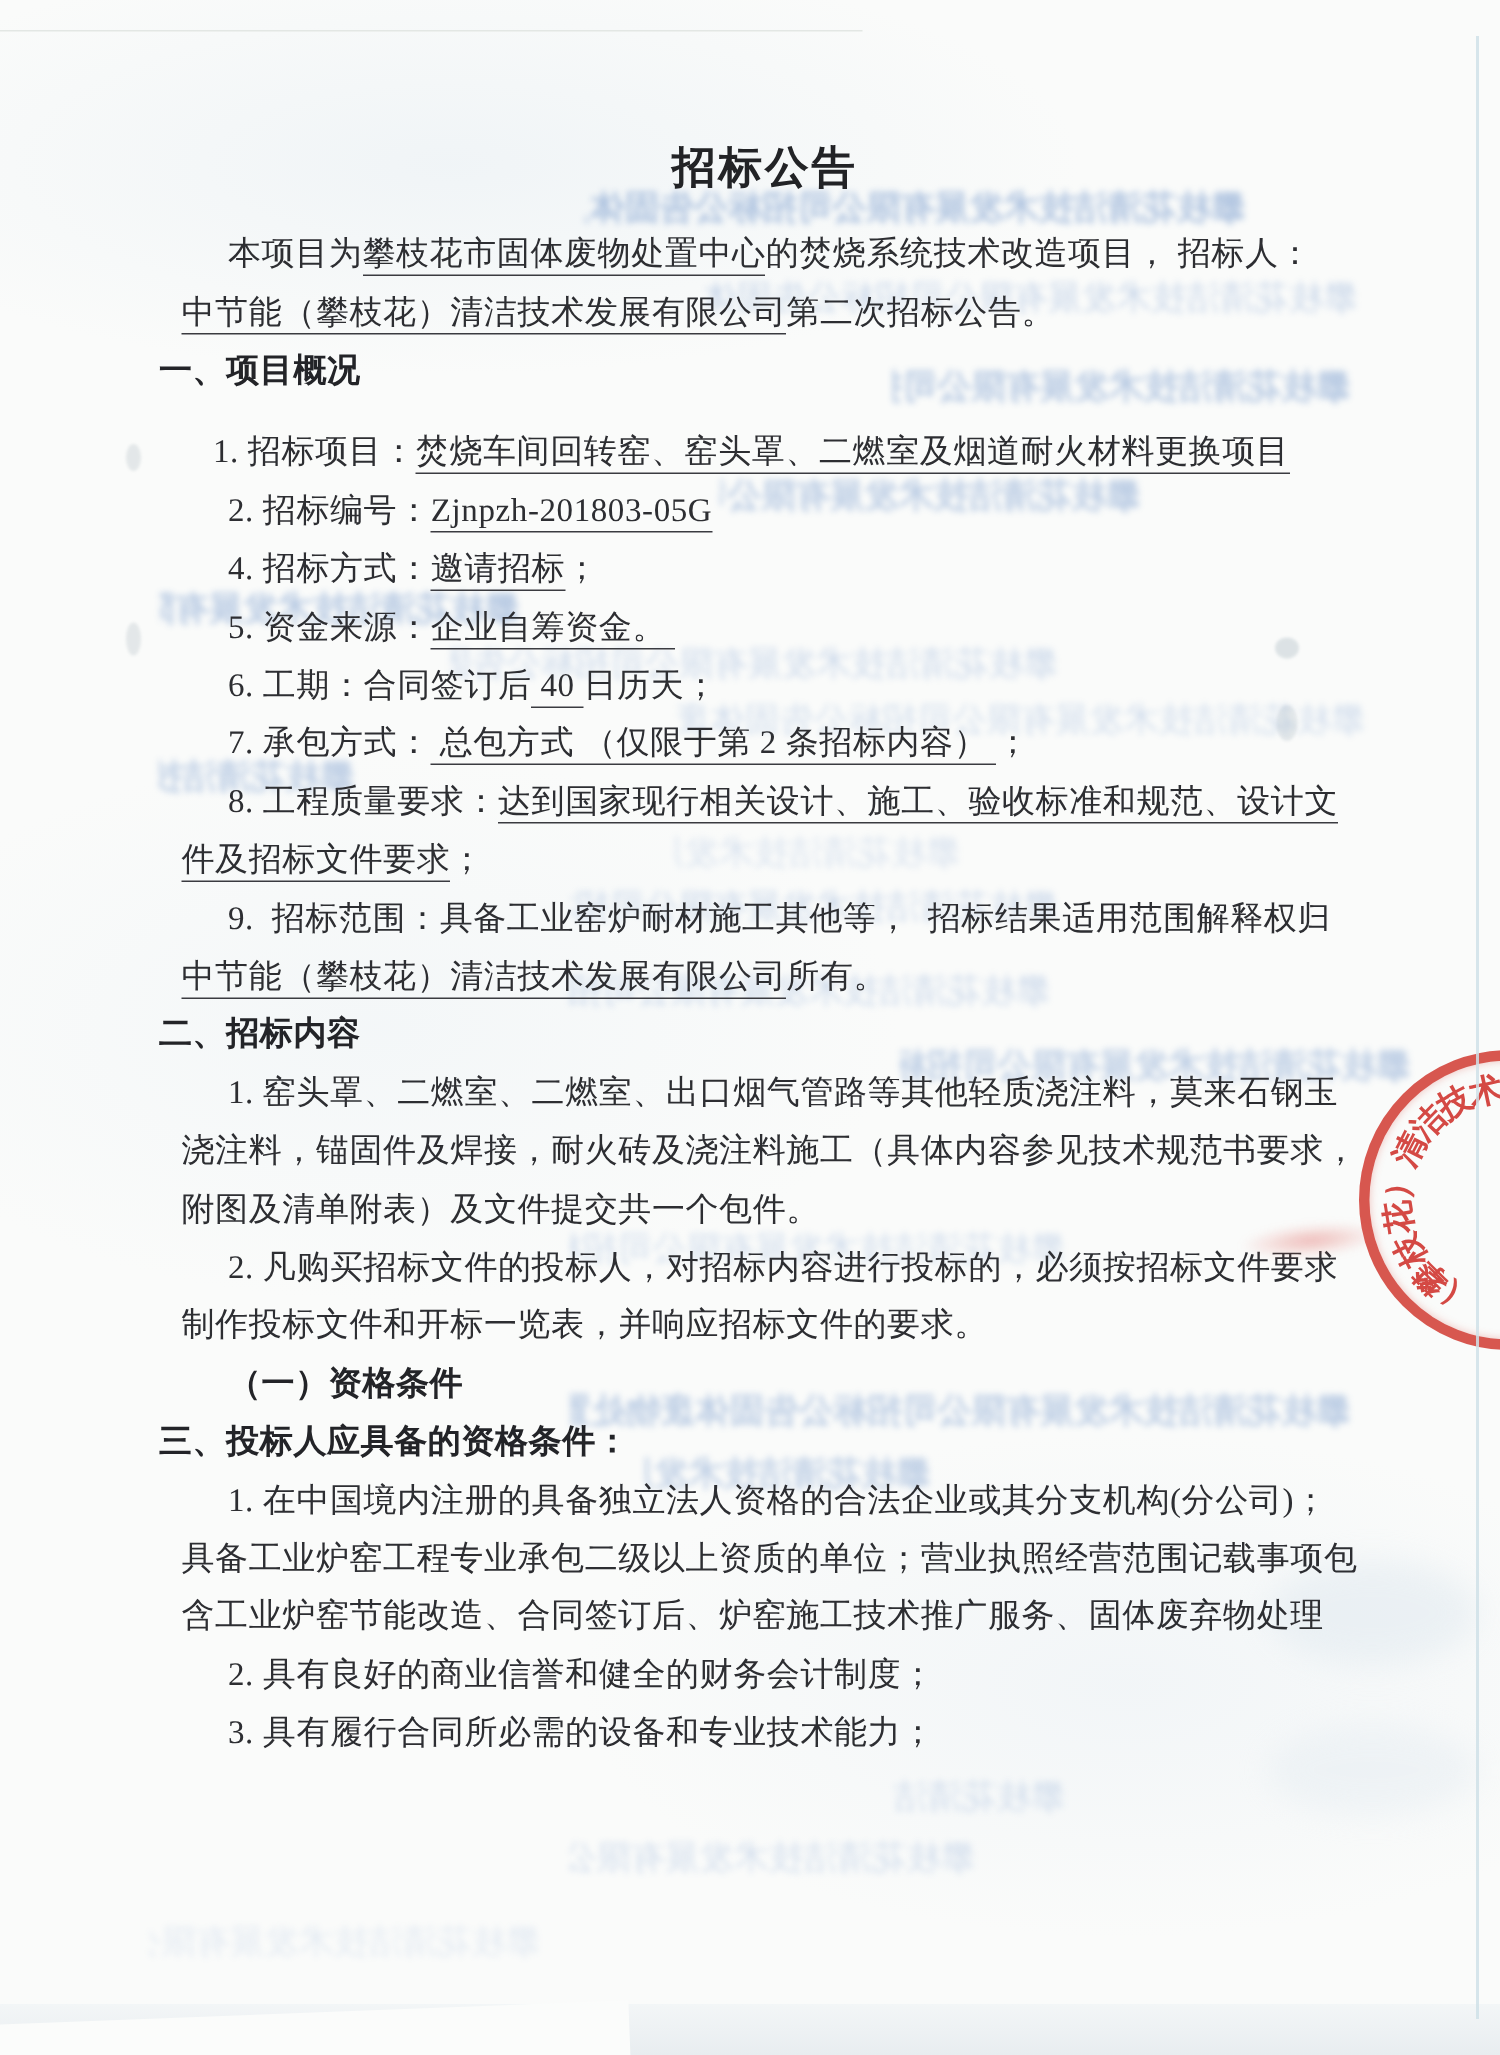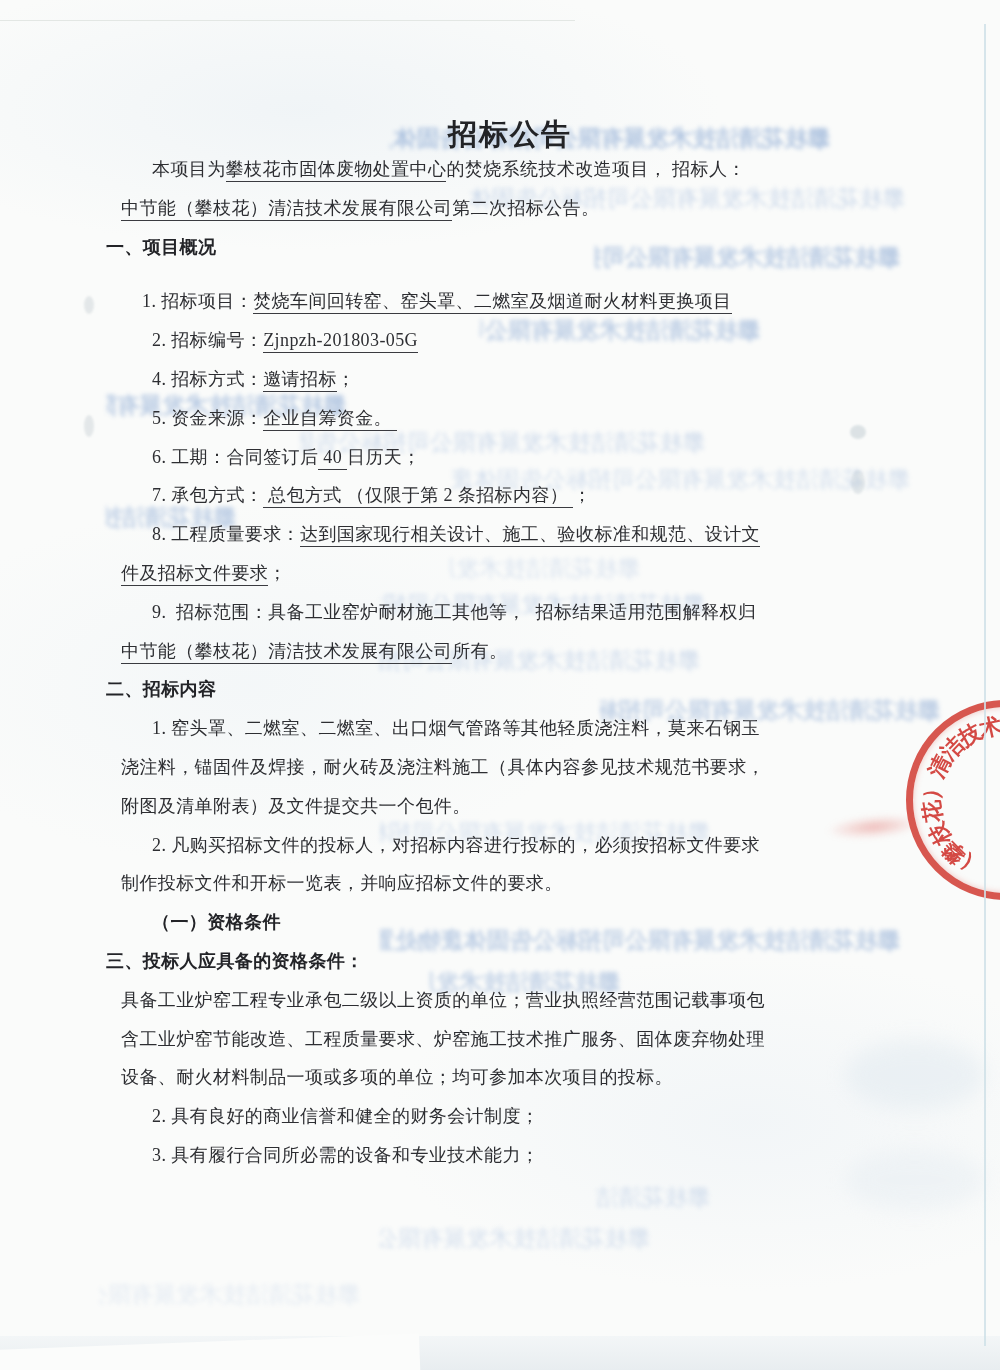--- a/index.html
+++ b/index.html
@@ -13,27 +13,27 @@
     font-family:"Liberation Serif","DejaVu Serif",serif;
   }
   .patch{position:absolute;border-radius:50%;}
   .bleed{
     position:absolute;color:#7d9fd0;font-size:23px;line-height:1.15;
     overflow:hidden;filter:blur(2.3px);transform:scaleX(-1);
     white-space:nowrap;z-index:2;pointer-events:none;
   }
   .bleed.bb{font-weight:bold;color:#6d93c9;}
   .doc-title{
-    position:absolute;left:104px;top:114px;width:812px;z-index:3;
+    position:absolute;left:104px;top:92px;width:812px;z-index:3;
     text-align:center;font-size:29px;font-weight:bold;color:#222326;
     letter-spacing:2px;line-height:40px;
   }
   .doc-lines{position:absolute;left:104px;top:150px;width:830px;z-index:3;}
   .line{
-    height:38.8px;line-height:38.8px;font-size:18px;color:#2d2e32;
+    height:38.8px;line-height:38.8px;font-size:22px;color:#2d2e32;
     white-space:nowrap;letter-spacing:.4px;
   }
   .line.bold{font-weight:bold;color:#232428;}
   .line.para{padding-left:48px;}
   .line.item{padding-left:48px;}
   .line.item1{padding-left:38px;margin-top:16px;}
   .line.sub{padding-left:48px;}
   .line.flush{padding-left:17px;}
   .line.head{padding-left:2px;}
   .u{border-bottom:1.6px solid #3a3b40;padding-bottom:2px;}
@@ -97,23 +97,23 @@
       <div class="line item"><span>9.&nbsp; 招标范围：具备工业窑炉耐材施工其他等，&nbsp; 招标结果适用范围解释权归</span></div>
       <div class="line flush"><span class="u">中节能（攀枝花）清洁技术发展有限公司</span><span>所有。</span></div>
       <div class="line head bold"><span>二、招标内容</span></div>
       <div class="line para"><span>1. 窑头罩、二燃室、二燃室、出口烟气管路等其他轻质浇注料，莫来石钢玉</span></div>
       <div class="line flush"><span>浇注料，锚固件及焊接，耐火砖及浇注料施工（具体内容参见技术规范书要求，</span></div>
       <div class="line flush"><span>附图及清单附表）及文件提交共一个包件。</span></div>
       <div class="line para"><span>2. 凡购买招标文件的投标人，对招标内容进行投标的，必须按招标文件要求</span></div>
       <div class="line flush"><span>制作投标文件和开标一览表，并响应招标文件的要求。</span></div>
       <div class="line sub bold"><span>（一）资格条件</span></div>
       <div class="line head bold"><span>三、投标人应具备的资格条件：</span></div>
+      <div class="line para"><span>1. 在中国境内注册的具备独立法人资格的合法企业或其分支机构(分公司)；</span></div>
       <div class="line flush"><span>具备工业炉窑工程专业承包二级以上资质的单位；营业执照经营范围记载事项包</span></div>
-      <div class="line flush"><span>含工业炉窑节能改造、工程质量要求、炉窑施工技术推广服务、固体废弃物处理</span></div>
-      <div class="line flush"><span>设备、耐火材料制品一项或多项的单位；均可参加本次项目的投标。</span></div>
+      <div class="line flush"><span>含工业炉窑节能改造、合同签订后、炉窑施工技术推广服务、固体废弃物处理</span></div>
       <div class="line para"><span>2. 具有良好的商业信誉和健全的财务会计制度；</span></div>
       <div class="line para"><span>3. 具有履行合同所必需的设备和专业技术能力；</span></div>
     </div>
 
   <div class="stamp">
     <div class="stamp-ring"></div>
     <div>
         <span class="sch" style="left: 100px; top: 100px; transform: rotate(-152deg) translateY(-74px);">（</span>
         <span class="sch" style="left: 100px; top: 100px; transform: rotate(-135deg) translateY(-74px);">攀</span>
         <span class="sch" style="left: 100px; top: 100px; transform: rotate(-117deg) translateY(-74px);">枝</span>

